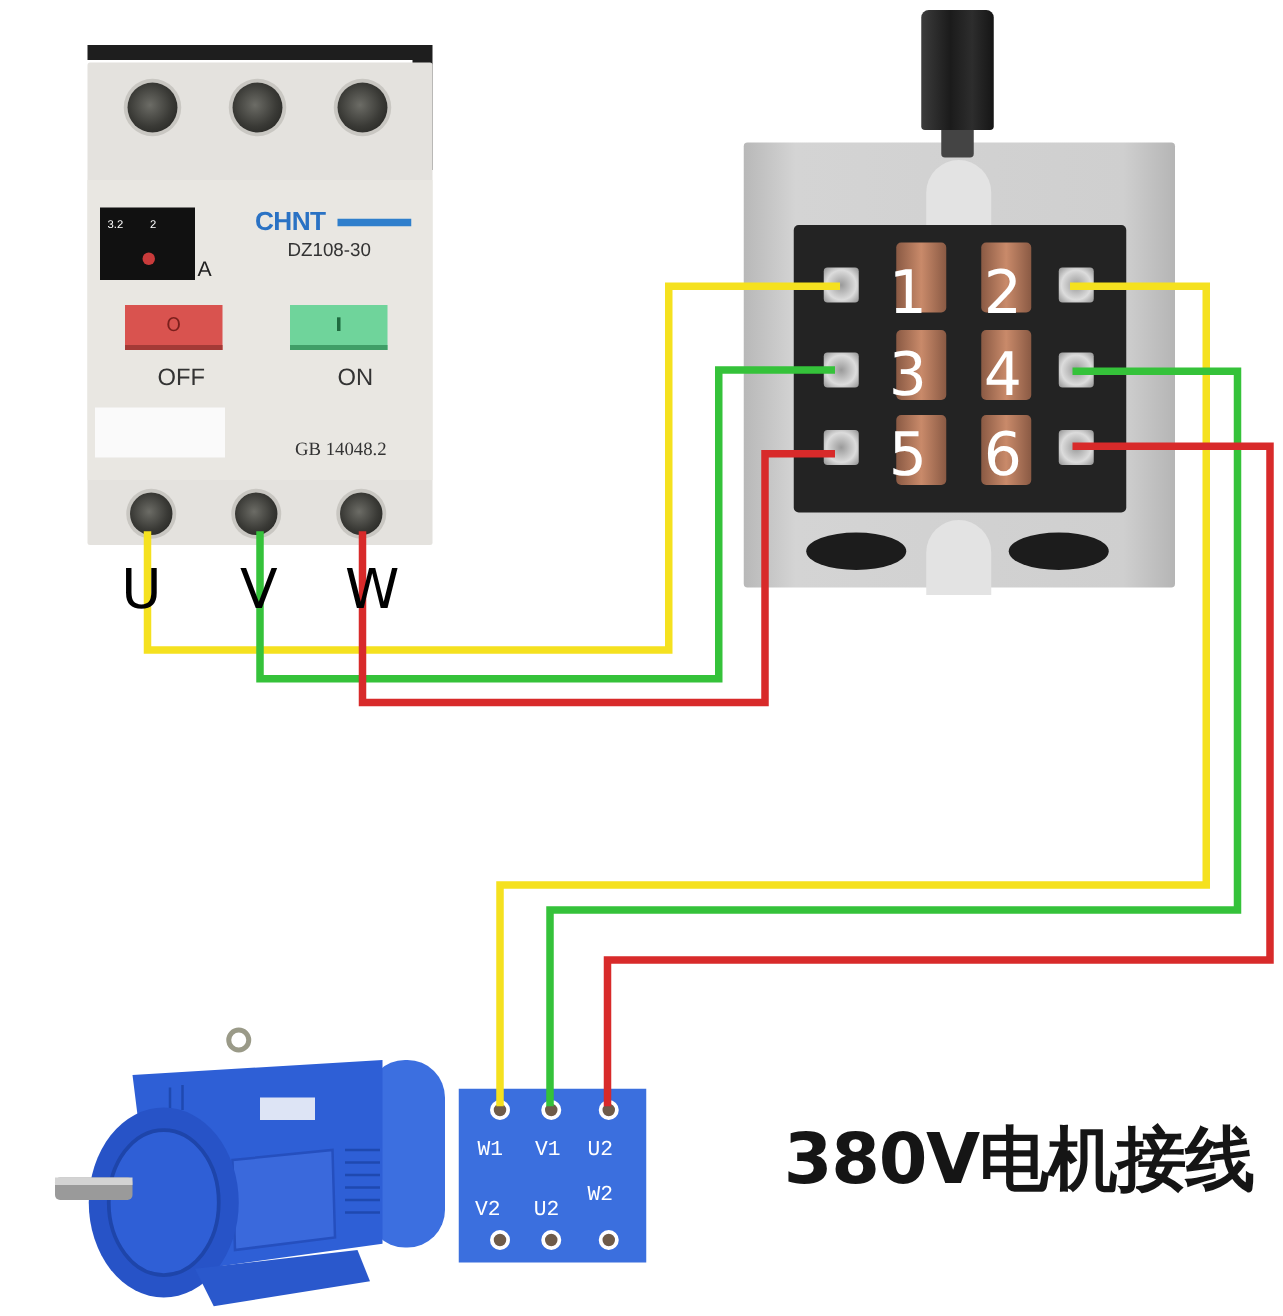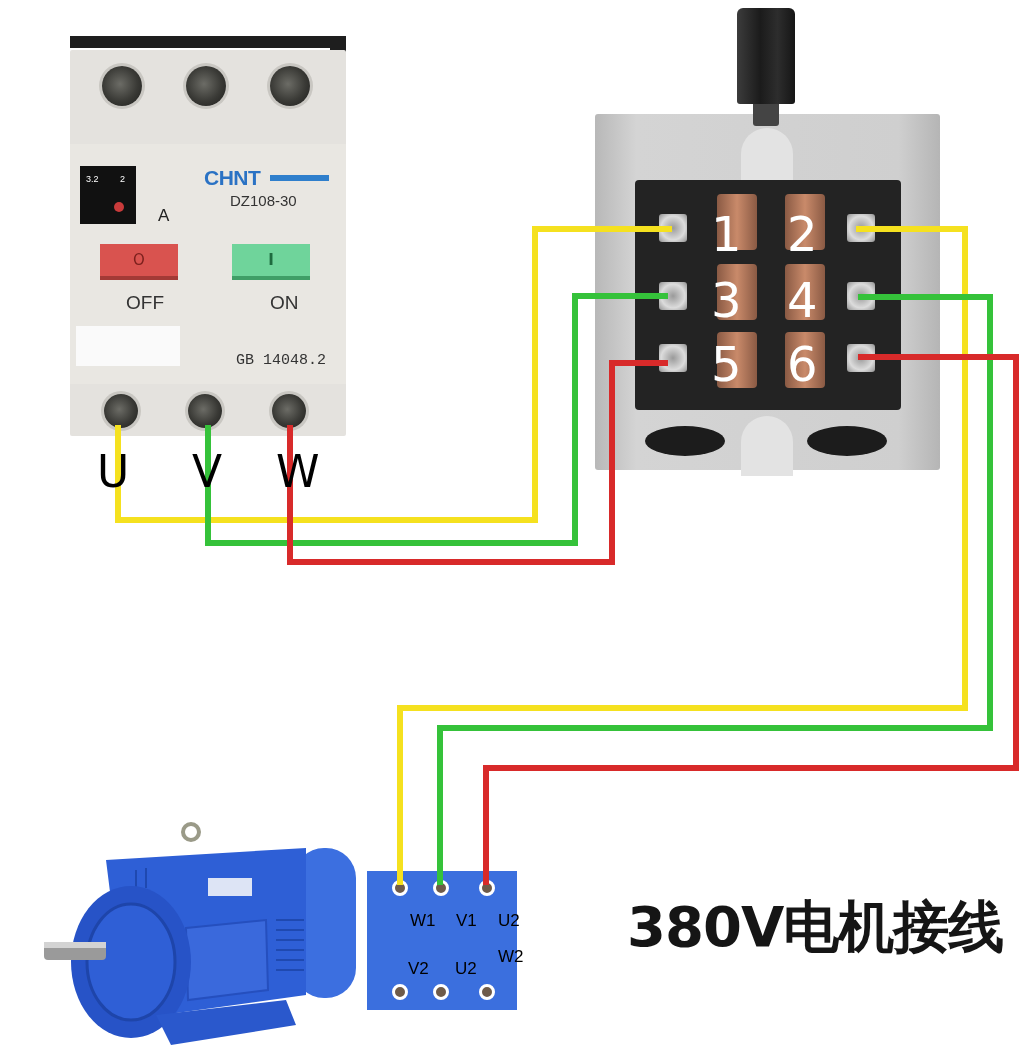--- a/index.html
+++ b/index.html
@@ -6,46 +6,46 @@
   body{width:1026px;height:1053px;position:relative;overflow:hidden;font-family:"DejaVu Sans","Liberation Sans",sans-serif;}
   .abs{position:absolute;}
   svg{position:absolute;left:0;top:0;}
   .breaker{left:70px;top:36px;width:276px;height:400px;}
   .breaker-body{position:absolute;left:0;top:14px;width:276px;height:386px;background:#e4e2de;border-radius:2px;}
   .breaker-topband{position:absolute;left:0;top:0;width:262px;height:12px;background:#1e1e1e;}
   .breaker-hook{position:absolute;right:0;top:0;width:16px;height:100px;background:#1e1e1e;}
   .panel{position:absolute;left:0;top:94px;width:276px;height:240px;background:#e9e7e2;}
   .screw{position:absolute;width:40px;height:40px;border-radius:50%;background:radial-gradient(circle at 45% 45%,#6c6c66 0,#3a3a36 55%,#1c1c1a 100%);box-shadow:0 0 0 3px #c9c7c2;}
   .screw.small{width:34px;height:34px;}
-  .dial{position:absolute;left:10px;top:22px;width:56px;height:58px;background:#111;}
+  .dial{position:absolute;left:10px;top:22px;width:56px;height:58px;background:#111;padding-left:20px;}
   .dial span{position:absolute;color:#fff;font-size:9px;font-family:"Liberation Sans",sans-serif;}
   .dial .dot{width:10px;height:10px;border-radius:50%;background:#c93b3b;left:34px;top:36px;}
   .brand{position:absolute;left:134px;top:22px;color:#2a72c4;font-weight:bold;font-size:21px;font-family:"Liberation Sans",sans-serif;letter-spacing:-0.5px;}
   .brand-bar{position:absolute;left:200px;top:31px;width:59px;height:6px;background:#2f7fcc;}
   .model{position:absolute;left:160px;top:48px;font-size:15px;color:#333;font-family:"Liberation Sans",sans-serif;}
   .amp{position:absolute;left:88px;top:62px;font-size:17px;color:#222;font-family:"Liberation Sans",sans-serif;}
   .btn-off{position:absolute;left:30px;top:100px;width:78px;height:32px;background:#d9534f;border-bottom:4px solid #a33a36;text-align:center;color:#7b1f1c;font-size:15px;line-height:32px;}
   .btn-on{position:absolute;left:162px;top:100px;width:78px;height:32px;background:#6fd49b;border-bottom:4px solid #3f9e67;text-align:center;color:#1e6b3f;font-size:15px;line-height:32px;font-weight:bold;}
   .lbl-off{position:absolute;left:56px;top:148px;font-size:19px;color:#333;font-family:"Liberation Sans",sans-serif;}
   .lbl-on{position:absolute;left:200px;top:148px;font-size:19px;color:#333;font-family:"Liberation Sans",sans-serif;}
   .label-plate{position:absolute;left:6px;top:182px;width:104px;height:40px;background:#fafafa;}
-  .std{position:absolute;left:166px;top:208px;font-size:15px;color:#333;font-family:Liberation Mono, monospace;}
+  .std{position:absolute;left:166px;top:208px;font-size:15px;color:#333;font-family:Liberation Serif, serif;}
   .phase{position:absolute;font-size:44px;color:#000;font-family:"DejaVu Sans",sans-serif;line-height:1;}
   .switch{left:595px;top:0;width:345px;height:470px;}
   .knob{position:absolute;left:142px;top:8px;width:58px;height:96px;background:linear-gradient(90deg,#3c3c3c,#1b1b1b 40%,#2d2d2d 70%,#151515);border-radius:6px 6px 3px 3px;}
   .shaft{position:absolute;left:158px;top:100px;width:26px;height:26px;background:#444;border-radius:3px;}
   .box{position:absolute;left:0;top:114px;width:345px;height:356px;background:linear-gradient(90deg,#b8b8b8,#d4d4d4 12%,#cfcfcf 88%,#b5b5b5);border-radius:3px;}
   .box-inner{position:absolute;left:40px;top:66px;width:266px;height:230px;background:#232323;border-radius:4px;}
   .contact{position:absolute;width:40px;height:56px;background:linear-gradient(90deg,#8a5a44,#c98a6a 50%,#8a5a44);border-radius:4px;}
   .num{position:absolute;font-size:48px;color:#fff;font-family:"DejaVu Sans",sans-serif;line-height:1;}
   .term{position:absolute;width:28px;height:28px;background:radial-gradient(circle,#9a9a9a,#dcdcdc 60%,#8e8e8e);border-radius:3px;}
   .foot{position:absolute;width:80px;height:30px;border-radius:50%;background:#1c1c1c;}
   .bracket{position:absolute;width:52px;height:60px;background:#e3e3e3;border-radius:26px 26px 0 0;}
   .tb{left:367px;top:871px;width:150px;height:139px;background:#3b6fde;}
-  .tb-lbl{position:absolute;color:#000000;font-size:17px;font-family:Liberation Sans, sans-serif;margin-left:28px;}
+  .tb-lbl{position:absolute;color:#ffffff;font-size:17px;font-family:Liberation Mono, monospace;}
   .tb-post{position:absolute;width:10px;height:10px;border-radius:50%;background:#6e5b4a;border:3px solid #fff;}
   .title{left:627px;top:890px;font-size:56px;font-weight:bold;color:#151515;white-space:nowrap;font-family:"DejaVu Sans",sans-serif;letter-spacing:-1px;}
 </style>
 </head>
 <body>
 
 <div class="abs breaker">
   <div class="breaker-topband"></div>
   <div class="breaker-hook"></div>
   <div class="breaker-body">

